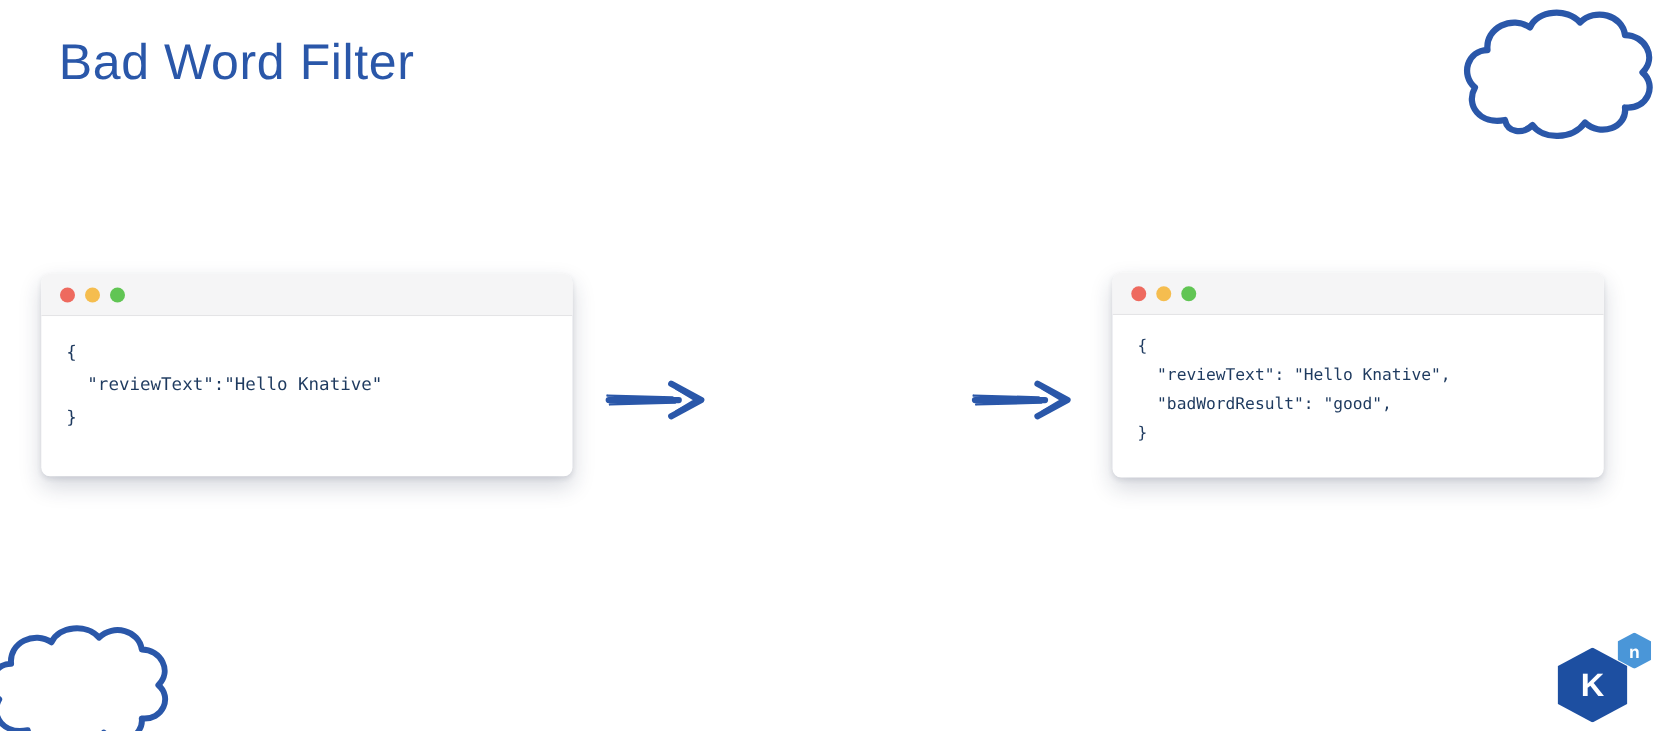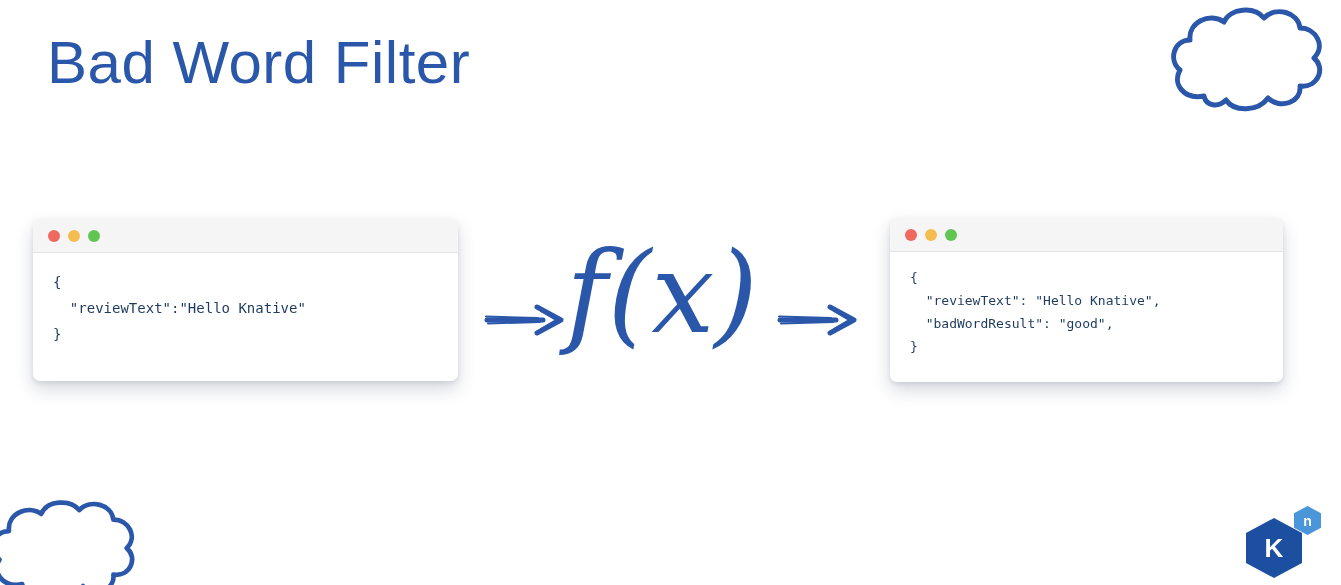--- a/index.html
+++ b/index.html
@@ -5,21 +5,21 @@
   html,body{margin:0;padding:0;background:#ffffff;}
   .slide{
     position:relative;
     width:1341px;height:585px;
     background:#ffffff;
     overflow:hidden;
     font-family:"Liberation Sans", sans-serif;
   }
   .page-title{
     position:absolute;left:47px;top:28px;
-    font-size:60px;font-weight:500;letter-spacing:0.5px;
+    font-size:40px;font-weight:500;letter-spacing:0.5px;
     color:#2a57a9;margin:0;
   }
   .cloud{position:absolute;}
   .cloud-tr{left:1168px;top:4px;width:160px;height:112px;}
   .cloud-bl{left:-12px;top:494px;width:152px;height:112px;}
 
   
   .code-window{
     position:absolute;background:#ffffff;border-radius:7px;
     box-shadow:0 8px 18px rgba(30,40,70,0.18), 0 2px 4px rgba(30,40,70,0.10);
@@ -94,21 +94,20 @@
   </div>
 
   <svg class="arrow arrow-1" viewBox="0 0 84 40">
     <path class="stroke" stroke-width="5" d="M4 20 L60 20"></path>
     <path class="stroke" stroke-width="2" d="M3 16.5 L55 18"></path>
     <path class="stroke" stroke-width="2" d="M5 23.5 L57 22"></path>
     <path class="stroke" stroke-width="5" d="M54 7 L78 20 L54 33"></path>
     <path class="stroke" stroke-width="2" d="M58 11 L73 20 L58 29"></path>
   </svg>
 
-  <div class="function-label">f(x)</div>
 
   <svg class="arrow arrow-2" viewBox="0 0 84 40">
     <path class="stroke" stroke-width="5" d="M4 20 L60 20"></path>
     <path class="stroke" stroke-width="2" d="M3 16.5 L55 18"></path>
     <path class="stroke" stroke-width="2" d="M5 23.5 L57 22"></path>
     <path class="stroke" stroke-width="5" d="M54 7 L78 20 L54 33"></path>
     <path class="stroke" stroke-width="2" d="M58 11 L73 20 L58 29"></path>
   </svg>
 
   <div class="code-window win-right">

